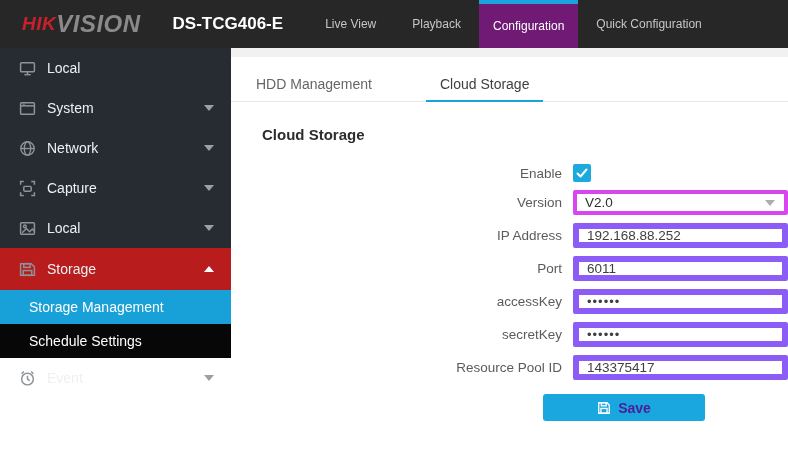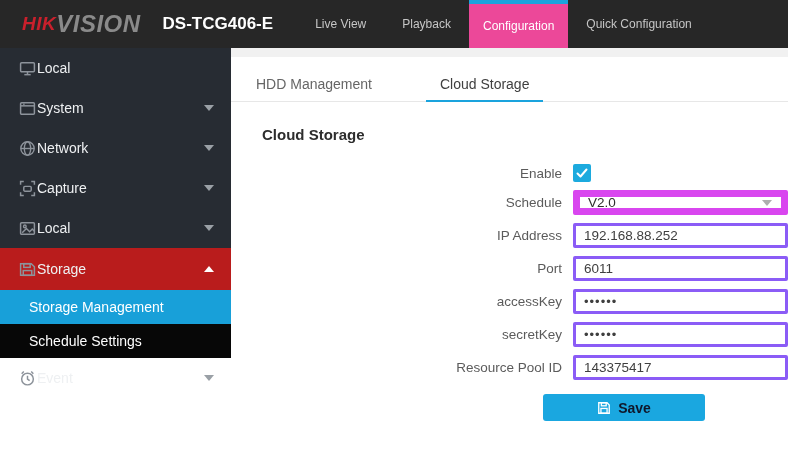--- a/index.html
+++ b/index.html
@@ -9,36 +9,36 @@
 
   
   .topbar { position:absolute; top:0; left:0; right:0; height:48px;
     background:#272727; display:flex; align-items:stretch; }
   .brand { display:flex; align-items:center; margin-left:22px; }
   .brand-hik { color:#c9202c; font-weight:bold; font-style:italic;
     font-size:19px; letter-spacing:.5px; }
   .brand-vision { color:#8a8a8a; font-weight:bold; font-style:italic;
     font-size:24px; letter-spacing:.5px; }
   .model { color:#ffffff; font-weight:bold; font-size:17px;
-    margin-left:22px; align-self:center; }
+    margin-left:32px; align-self:center; }
   .nav { display:flex; margin-left:24px; }
   .nav-item { display:flex; align-items:center; padding:0 18px;
     color:#c6c6c6; font-size:12px; cursor:pointer; }
-  .nav-item.active { background:#ec4899; color:#fff;
+  .nav-item.active { background:#701a75; color:#fff;
     border-top:4px solid #1aa3dd; padding:0 14px; }
 
   
   .sidebar { position:absolute; top:48px; left:0; width:231px; bottom:0;
     background:#272c33; }
   .side-item { height:40px; display:flex; align-items:center;
     color:#eef0f2; font-size:14px; cursor:pointer; position:relative; }
   .side-icon { width:17px; height:17px; margin-left:19px; color:#8d939b;
     display:flex; align-items:center; justify-content:center; flex:none; }
   .side-icon svg { width:17px; height:17px; }
-  .side-label { margin-left:1px; }
+  .side-label { margin-left:11px; }
   .chev { position:absolute; right:17px; width:0; height:0; }
   .chev-down { border-left:5px solid transparent; border-right:5px solid transparent;
     border-top:6px solid #9aa0a6; }
   .chev-up { border-left:5px solid transparent; border-right:5px solid transparent;
     border-bottom:6px solid #ffffff; }
   .storage-group { background:#b91c1c; }
   .storage-group .side-item { height:42px; }
   .sub-item { height:34px; display:flex; align-items:center;
     padding-left:29px; color:#ffffff; font-size:14px; background:#070707;
     cursor:pointer;text-align:center; }
@@ -58,33 +58,33 @@
     color:#2d2d2d; }
   .form { margin-top:21px; }
   .row { display:flex; align-items:center; margin-bottom:8px;padding-left:30px; }
   .row .flabel { width:301px; text-align:right; font-size:13.5px;
     color:#5b5b5b; flex:none; }
   .checkbox { width:18px; height:18px; margin-left:11px; background:#1caade;
     border-radius:2px; display:flex; align-items:center; justify-content:center;
     cursor:pointer; }
   .checkbox svg { width:12px; height:12px; }
   .field { margin-left:11px; width:215px; height:25px; }
-  input.field { border:3px solid #8b5cf6; border-radius:2px; padding:0 8px;
+  input.field { border:6px solid #8b5cf6; border-radius:2px; padding:0 8px;
     font-size:13.5px; color:#3f3f3f; outline:none;
     font-family:"Liberation Sans", sans-serif; }
   input.pwd { font-size:13px; letter-spacing:1px; }
-  .select { border:7px solid #d946ef; border-radius:2px; display:flex;
+  .select { border:4px solid #d946ef; border-radius:2px; display:flex;
     align-items:center; padding:0 8px; color:#2f2f2f; font-size:13.5px;
     position:relative; cursor:pointer; }
   .select-caret { position:absolute; right:9px; width:0; height:0;
     border-left:5px solid transparent; border-right:5px solid transparent;
     border-top:6px solid #aeaeae; }
   .save-row { margin-left:312px; margin-top:14px; }
   .save-btn { width:162px; height:27px; background:#1aa7e0; border:none;
-    border-radius:3px; color:#0f172a; font-size:14px; font-weight:bold;
+    border-radius:3px; color:#4c1d95; font-size:14px; font-weight:bold;
     display:flex; align-items:center; justify-content:center; gap:7px;
     cursor:pointer; font-family:"Liberation Sans", sans-serif; }
   .save-btn svg { width:14px; height:14px; }
 </style>
 </head>
 <body>
 
 <div class="app">
 
   <div class="topbar">
@@ -202,21 +202,21 @@
       <div class="row">
         <span class="flabel">Enable</span>
         <span class="checkbox">
           <svg viewBox="0 0 12 12" fill="none" stroke="#ffffff" stroke-width="2" stroke-linecap="round" stroke-linejoin="round">
               <path d="M1.5 6.5l3 3 6-7"></path>
             </svg>
         </span>
       </div>
 
       <div class="row">
-        <span class="flabel">Schedule</span>
+        <span class="flabel">Version</span>
         <div class="field select">
           <span>V2.0</span>
           <span class="select-caret"></span>
         </div>
       </div>
 
       <div class="row">
         <span class="flabel">IP Address</span>
         <input class="field" type="text" value="192.168.88.252" style="">
       </div>

